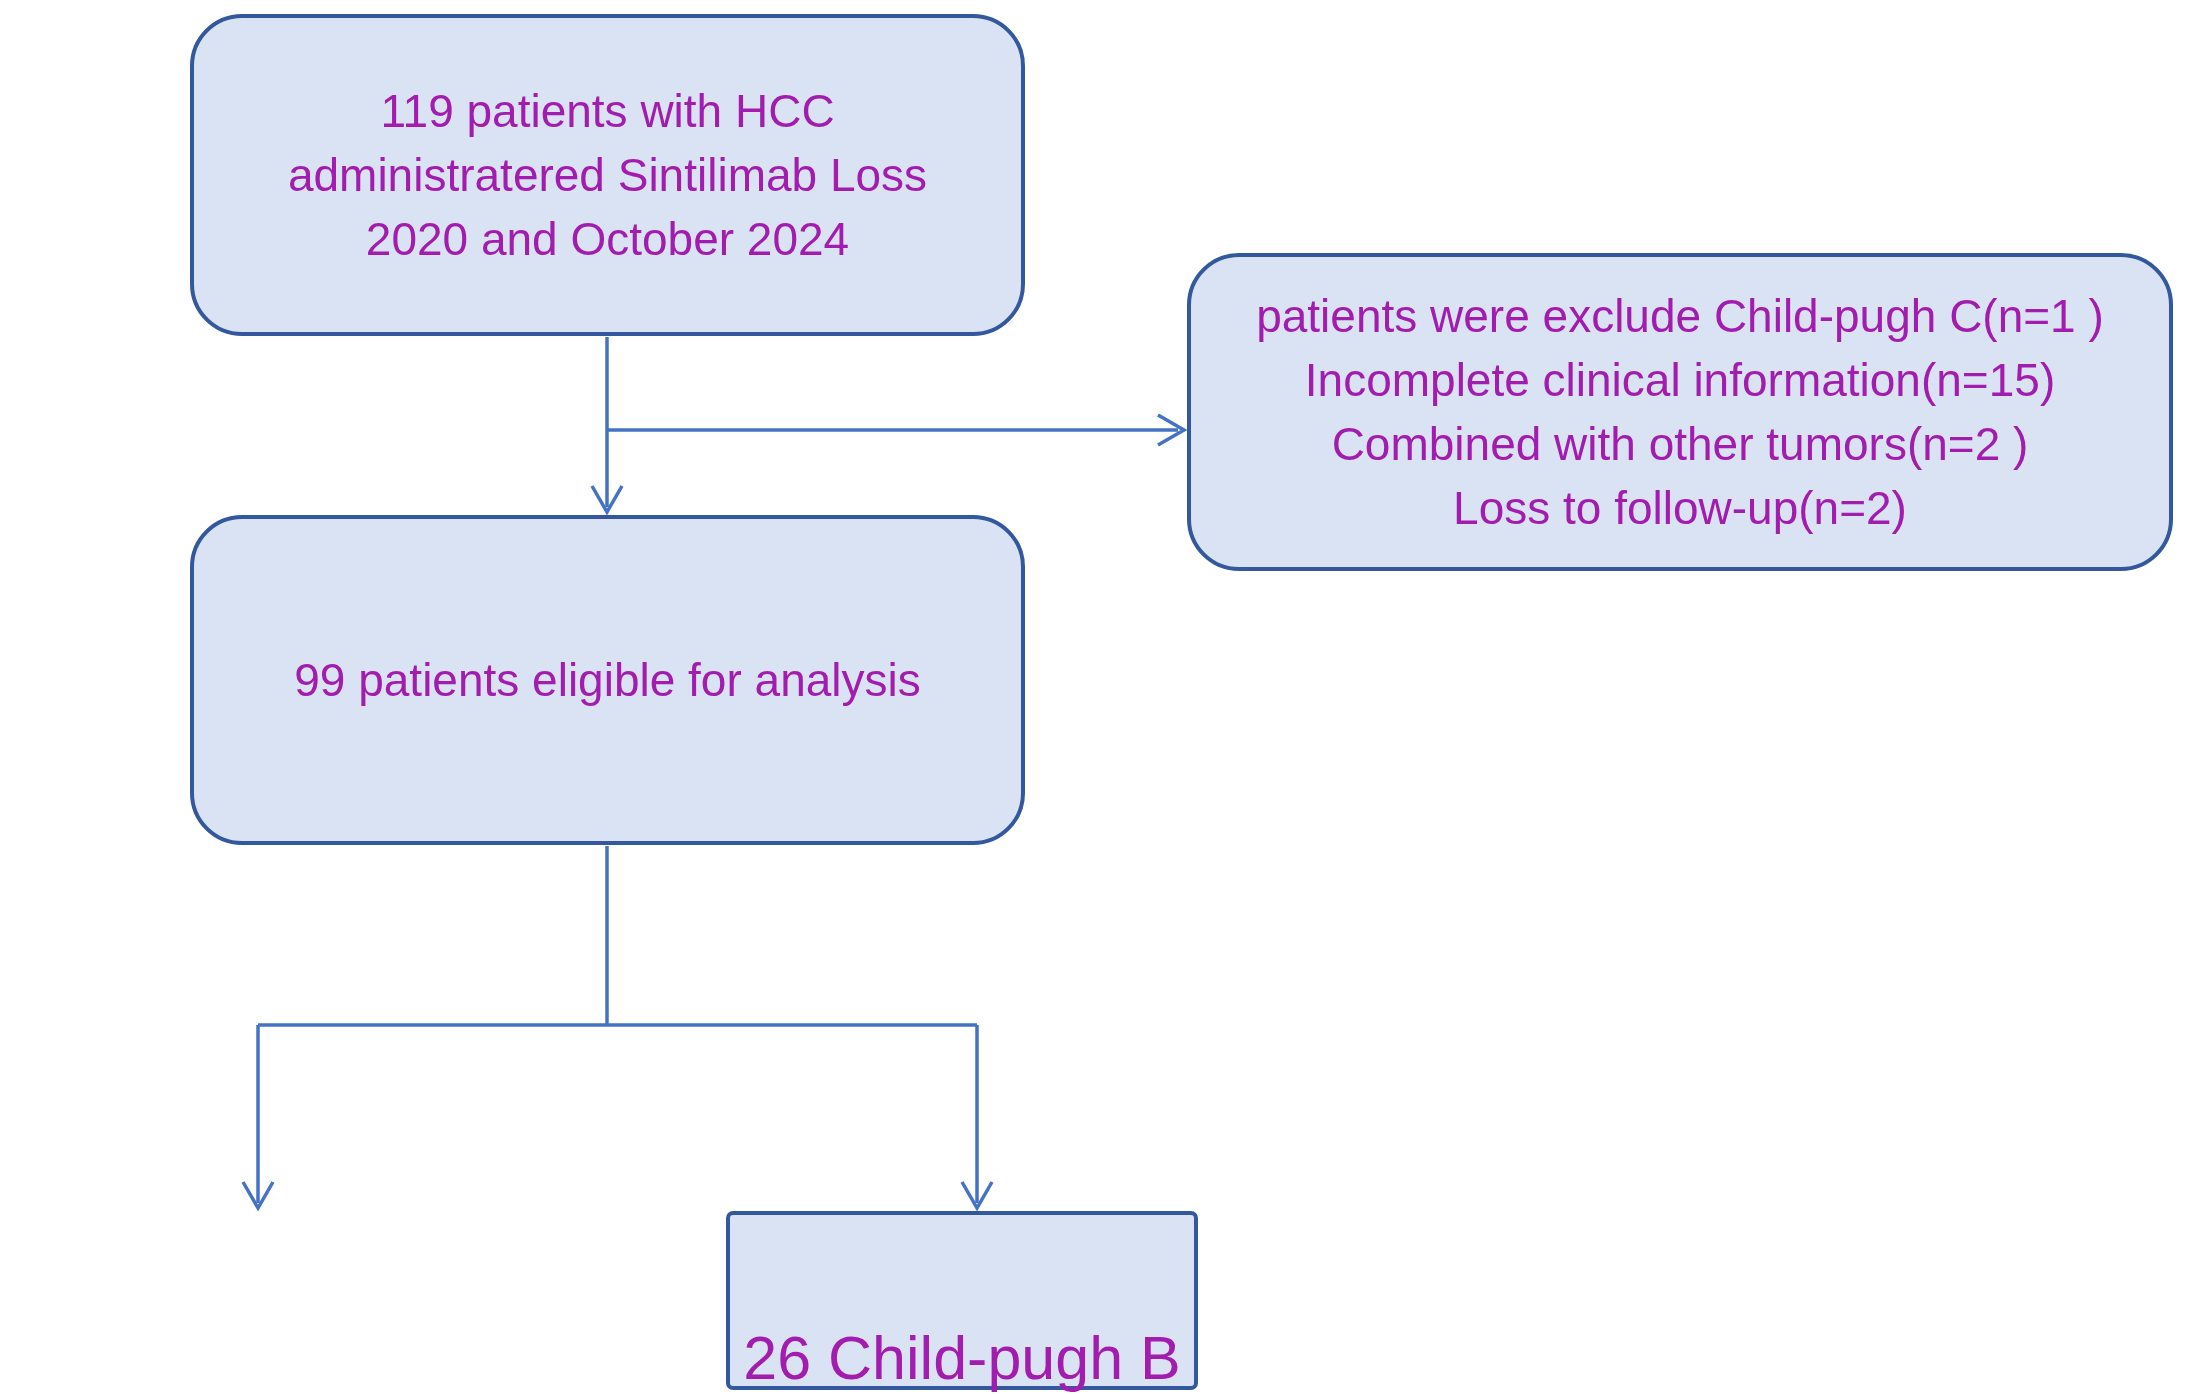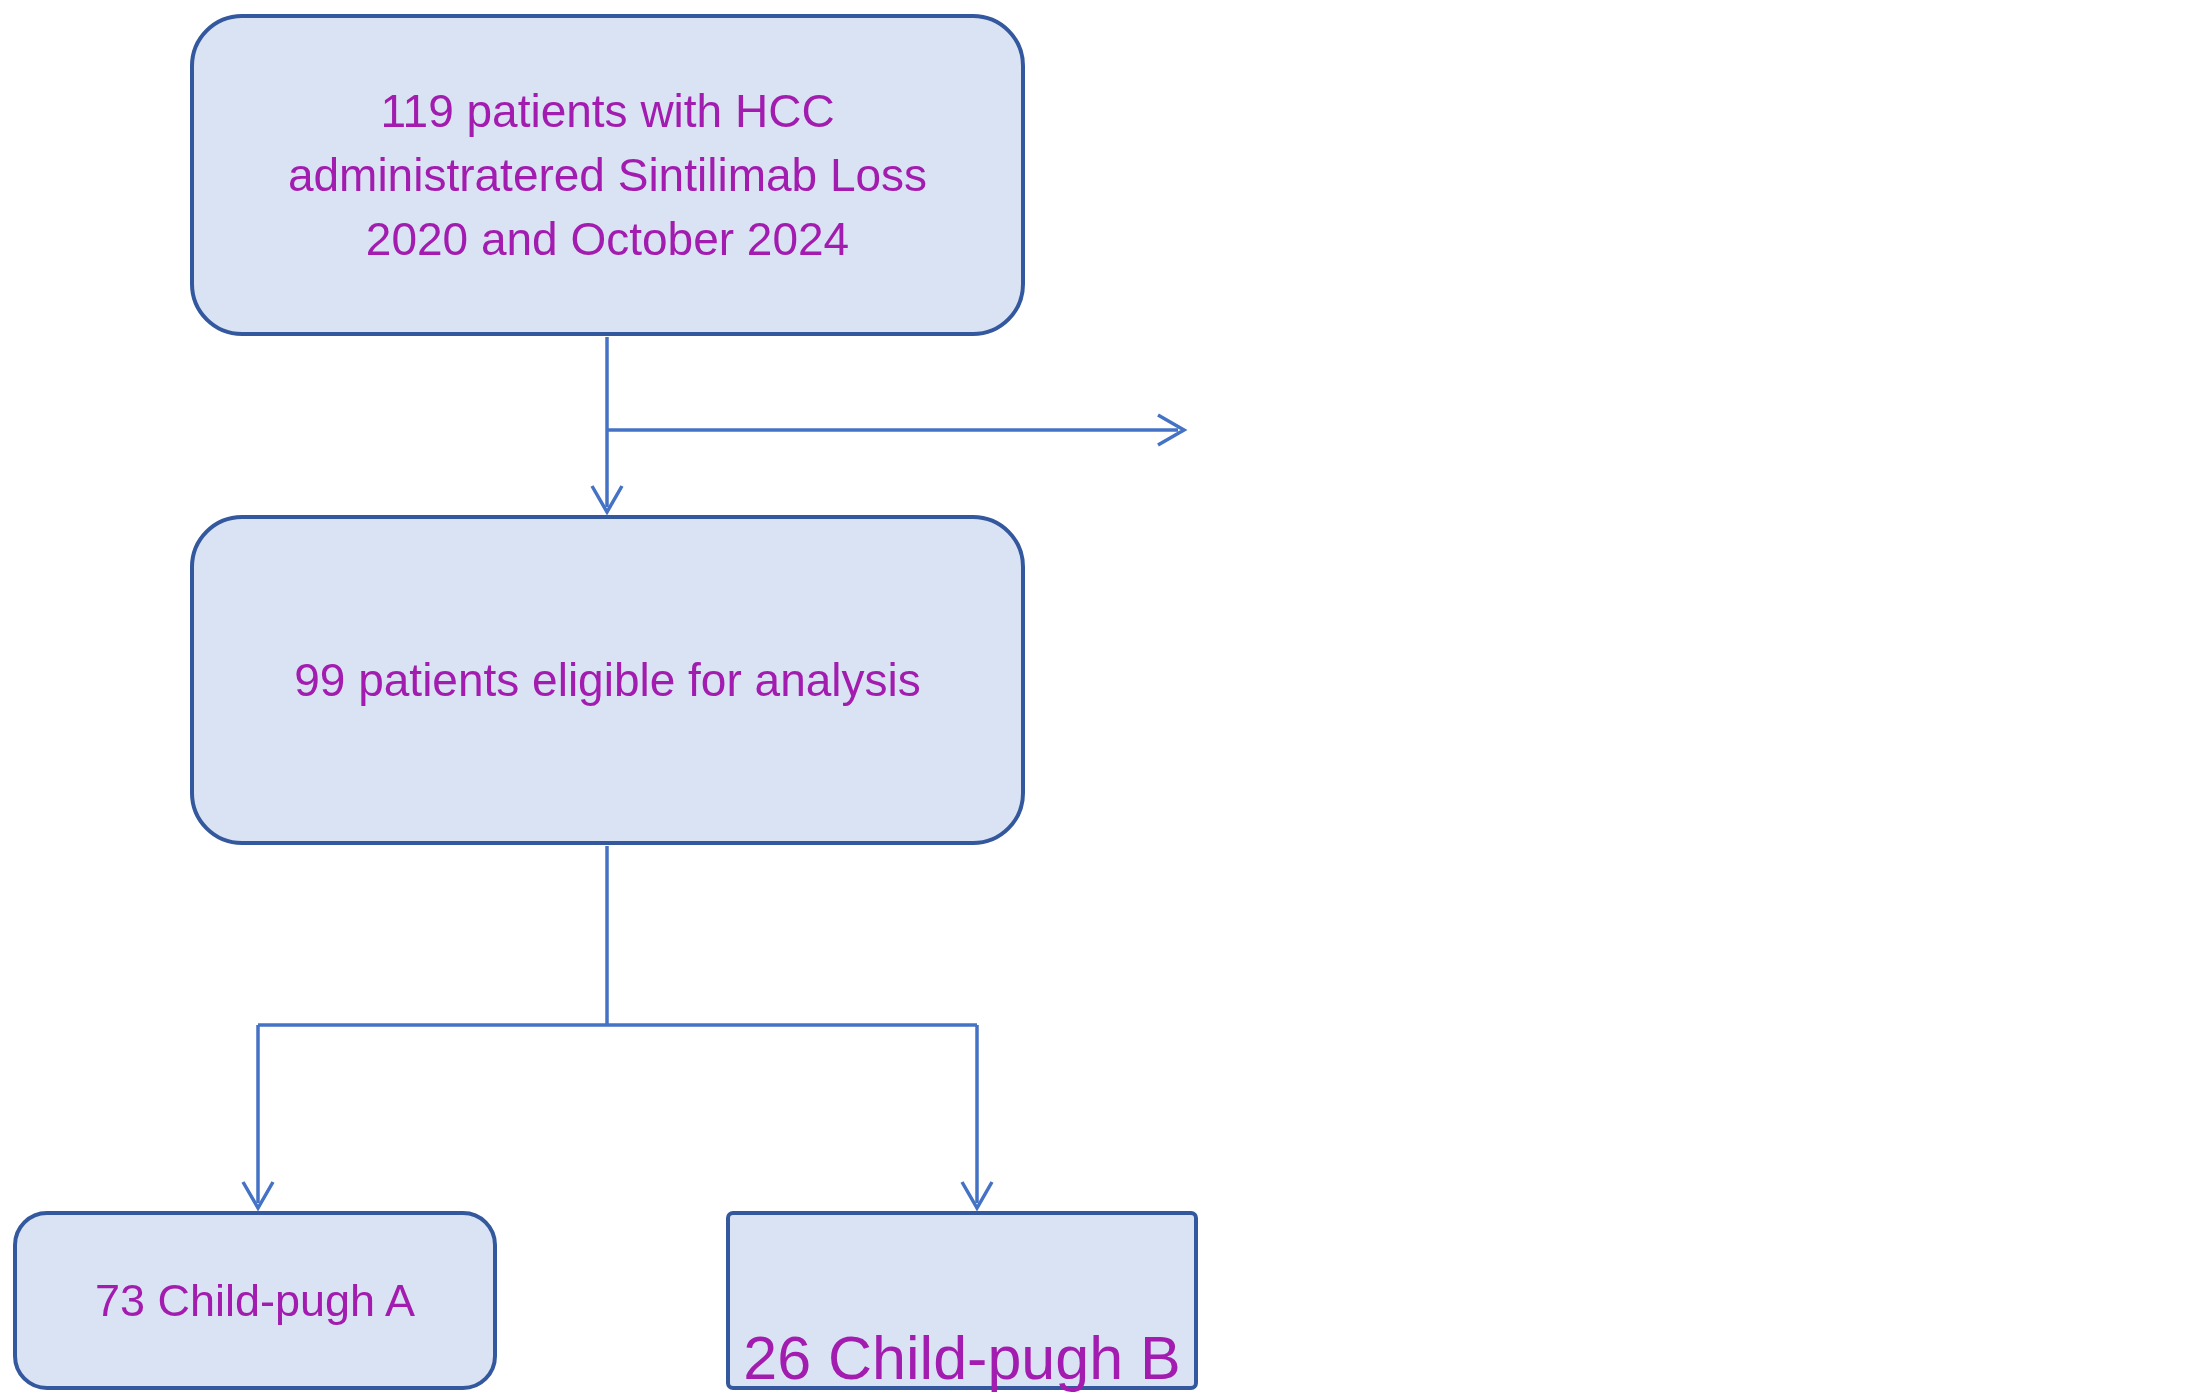--- a/index.html
+++ b/index.html
@@ -99,26 +99,29 @@
       <path d="M962,1182 L977,1208 L992,1182"></path>
     </g>
   </svg>
 
   <div class="node node-enrolled">
     <div class="line">119 patients with HCC</div>
     <div class="line">administratered Sintilimab Loss</div>
     <div class="line">2020 and October 2024</div>
   </div>
 
+  <div class="node node-excluded">
+    <div class="line">patients were exclude Child-pugh C(n=1 )</div>
+    <div class="line">Incomplete clinical information(n=15)</div>
+    <div class="line">Combined with other tumors(n=2 )</div>
+    <div class="line">Loss to follow-up(n=2)</div>
+  </div>
 
   <div class="node node-eligible">
     <div class="line">99 patients eligible for analysis</div>
   </div>
 
-  <div class="node node-child-a">
-    <div class="line">73 Child-pugh A</div>
-  </div>
 
   <div class="node node-child-b">
     <div class="line">26 Child-pugh B</div>
   </div>
 
 </div>
 
 </body></html>

